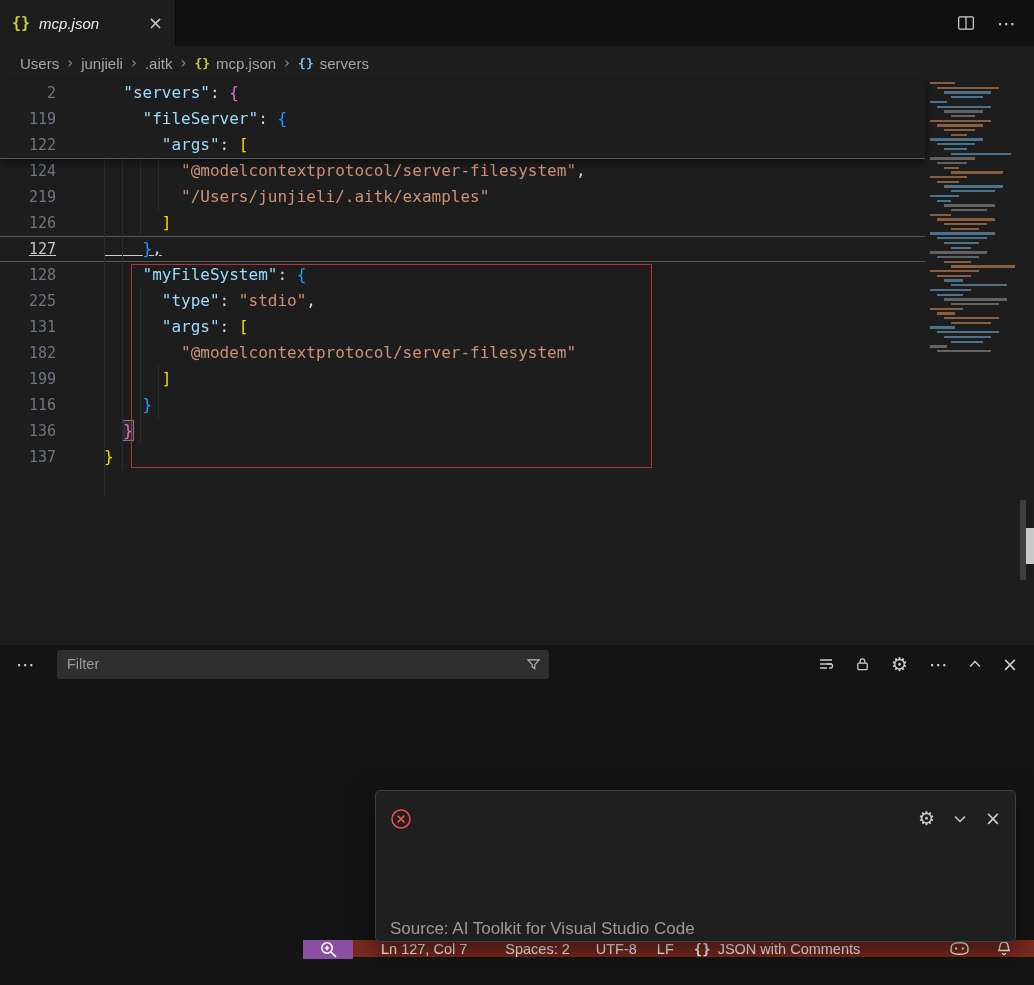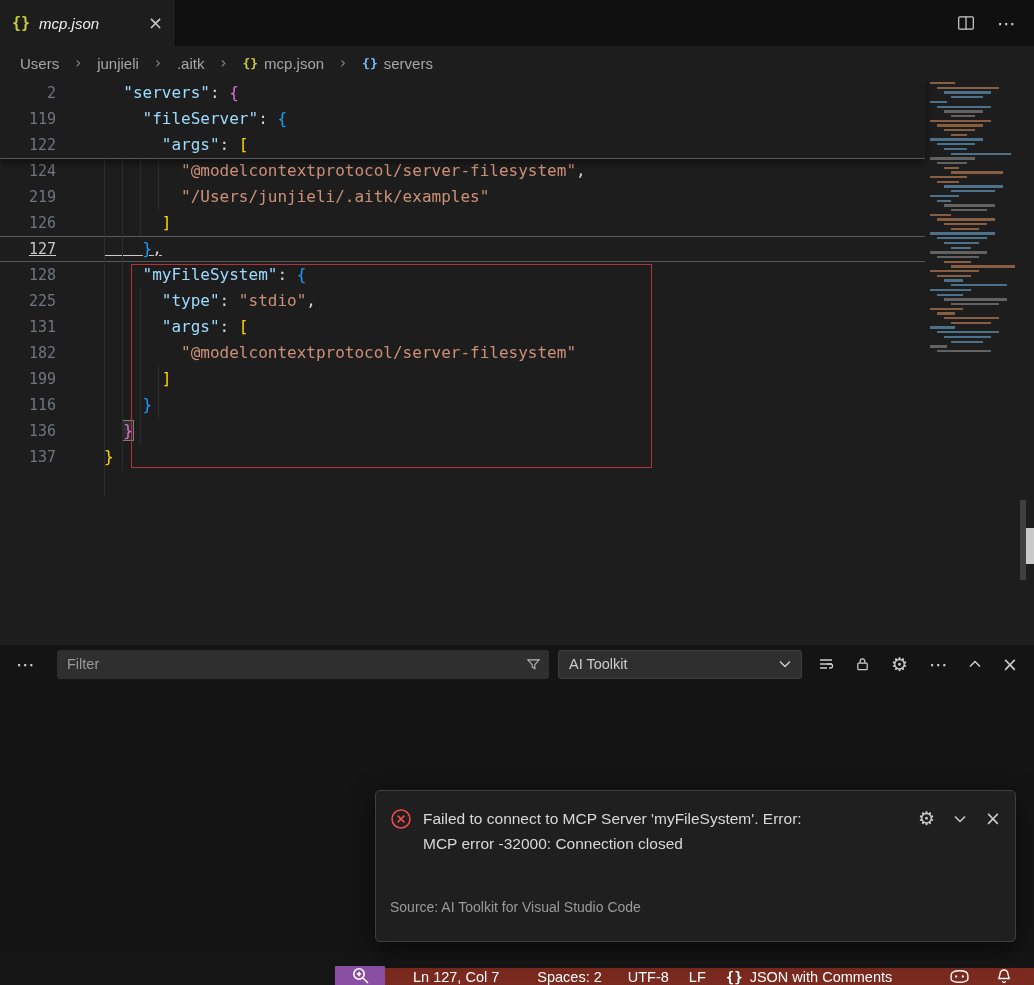--- a/index.html
+++ b/index.html
@@ -15,21 +15,21 @@
   
   .tabbar { position:absolute; top:0; left:0; right:0; height:46px; background:#101010; display:flex; align-items:stretch; }
   .tab { width:176px; background:#1d1d1d; display:flex; align-items:center; gap:9px; padding:0 12px; border-right:1px solid #0a0a0a; }
   .tab-icon { color:#cbcb41; font:600 15px "DejaVu Sans Mono", monospace; }
   .tab-title { color:#eeeeee; font-style:italic; font-size:15px; }
   .tab-close { margin-left:auto; color:#c8c8c8; font-size:18px; line-height:1; cursor:pointer; }
   .tabbar-actions { margin-left:auto; display:flex; gap:22px; align-items:center; padding-right:18px; color:#cccccc; }
   .more-dots { font-size:19px; color:#cfcfcf; }
 
   
-  .breadcrumb { position:absolute; top:46px; left:0; right:0; height:34px; background:#1d1d1d; display:flex; align-items:center; gap:16px; padding-left:20px; font-size:15px; color:#a6a6a6; }
+  .breadcrumb { position:absolute; top:46px; left:0; right:0; height:34px; background:#1d1d1d; display:flex; align-items:center; gap:8px; padding-left:20px; font-size:15px; color:#a6a6a6; }
   .bc-sep { color:#8a8a8a; }
   .bc-item { display:flex; align-items:center; gap:6px; cursor:pointer; }
   .bc-braces { font:600 13px "DejaVu Sans Mono", monospace; }
 
   
   .editor { position:absolute; top:80px; left:0; right:0; height:565px; background:#1d1d1d; }
   .code-row { display:flex; height:26px; font:16px/26px "DejaVu Sans Mono", monospace; white-space:pre; width:925px; }
   .ln { flex:0 0 56px; text-align:right; color:#6e7681; font-size:15px; }
   .ln-cur { color:#c6c6c6; }
   .lc { margin-left:48px; }
@@ -64,24 +64,24 @@
   .icon-btn { display:flex; align-items:center; justify-content:center; cursor:pointer; }
   .gear-glyph { font-family:"DejaVu Sans", sans-serif; font-size:19px; color:#cccccc; line-height:1; }
   .close-glyph { font-size:19px; color:#cccccc; line-height:1; }
   .output-content { position:absolute; top:38px; bottom:0; left:0; right:0; background:#141414; }
 
   
   .notification { position:absolute; left:375px; right:18px; top:790px; height:152px; background:#1f1f1f; border:1px solid #3f3f3f; border-radius:5px; box-shadow:0 8px 24px rgba(0,0,0,0.55); z-index:6; }
   .notif-main { display:flex; align-items:flex-start; gap:11px; padding:15px 14px 0 14px; }
   .notif-msg { width:468px; color:#d8d8d8; font-size:15.5px; line-height:25px; }
   .notif-actions { margin-left:auto; display:flex; gap:19px; align-items:center; padding-top:3px; color:#cccccc; }
-  .notif-source { position:absolute; left:14px; bottom:26px; color:#9b9b9b; font-size:14px; }
-
-  
-  .statusbar { position:absolute; left:0; right:0; bottom:0; height:45px; display:flex; align-items:flex-end; font-size:14.5px; color:#ffffff;margin-left:32px; }
+  .notif-source { position:absolute; left:14px; bottom:2px; color:#9b9b9b; font-size:17px; }
+
+  
+  .statusbar { position:absolute; left:0; right:0; bottom:0; height:45px; display:flex; align-items:flex-start; font-size:14.5px; color:#ffffff; }
   .sb-left { width:303px; background:var(--statusbar_purple); }
   .sb-zoom { width:50px; background:var(--statusbar_zoom_bg); display:flex; align-items:center; justify-content:center; cursor:pointer; }
   .sb-right { flex:1; background:var(--statusbar_red); display:flex; align-items:center; padding-left:28px; }
   .sb-item { cursor:pointer; white-space:nowrap; }
   .sb-lang { display:flex; align-items:center; gap:7px; }
   .sb-lang .braces { font:600 14px "DejaVu Sans Mono", monospace; color:#ffffff; }
   .sb-icons { margin-left:auto; display:flex; gap:26px; align-items:center; padding-right:22px; }
 </style>
 </head>
 <body style="--key: #9cdcfe; --string: #ce9178; --punct: #d4d4d4; --bracket1: #ffd700; --bracket2: #da70d6; --bracket3: #179fff; --error: #f14c4c; --error_box: #b03434; --statusbar_purple: #68217a; --statusbar_zoom_bg: #8a4fa3; --statusbar_red: #7a2a1f;">
@@ -223,28 +223,20 @@
   <div class="panel-toolbar">
     <span class="panel-more glyph">⋯</span>
     <div class="filter">
       <input type="text" placeholder="Filter" style="">
       <span class="funnel icon-btn">
         <svg width="15" height="15" viewBox="0 0 16 16" fill="none" stroke="#bbbbbb" stroke-width="1.2">
             <path d="M2 3h12l-4.6 5.2v4.3l-2.8-1.8V8.2L2 3z"></path>
           </svg>
       </span>
     </div>
-    <div class="channel">
-      <span>AI Toolkit</span>
-      <span class="chev icon-btn">
-        <svg width="12" height="8" viewBox="0 0 12 8" fill="none" stroke="#cccccc" stroke-width="1.5">
-            <path d="M1 1.5l5 5 5-5"></path>
-          </svg>
-      </span>
-    </div>
     <div class="panel-icons">
       <span class="icon-btn">
         <svg width="16" height="16" viewBox="0 0 16 16" fill="none" stroke="#cccccc" stroke-width="1.3">
             <path d="M2 4h12M2 8h12M2 12h7"></path>
             <path d="M11 12h1.5a2 2 0 0 0 0-4H9"></path>
           </svg>
       </span>
       <span class="icon-btn">
         <svg width="15" height="16" viewBox="0 0 16 16" fill="none" stroke="#cccccc" stroke-width="1.3">
             <rect x="3" y="7" width="10" height="7" rx="1"></rect>
@@ -265,24 +257,20 @@
 </div>
 
 <div class="notification">
   <div class="notif-main">
     <span class="icon-btn" style="padding-top:2px;">
       <svg width="22" height="22" viewBox="0 0 22 22" fill="none" stroke="var(--error)" stroke-width="1.5">
           <circle cx="11" cy="11" r="9"></circle>
           <path d="M7.6 7.6l6.8 6.8M14.4 7.6l-6.8 6.8"></path>
         </svg>
     </span>
-    <div class="notif-msg">
-      <div>Failed to connect to MCP Server 'myFileSystem'. Error:</div>
-      <div>MCP error -32000: Connection closed</div>
-    </div>
     <div class="notif-actions">
       <span class="gear-glyph icon-btn">⚙</span>
       <span class="icon-btn">
         <svg width="12" height="8" viewBox="0 0 12 8" fill="none" stroke="#cccccc" stroke-width="1.5">
             <path d="M1 1.5l5 5 5-5"></path>
           </svg>
       </span>
       <span class="close-glyph glyph icon-btn">×</span>
     </div>
   </div>

